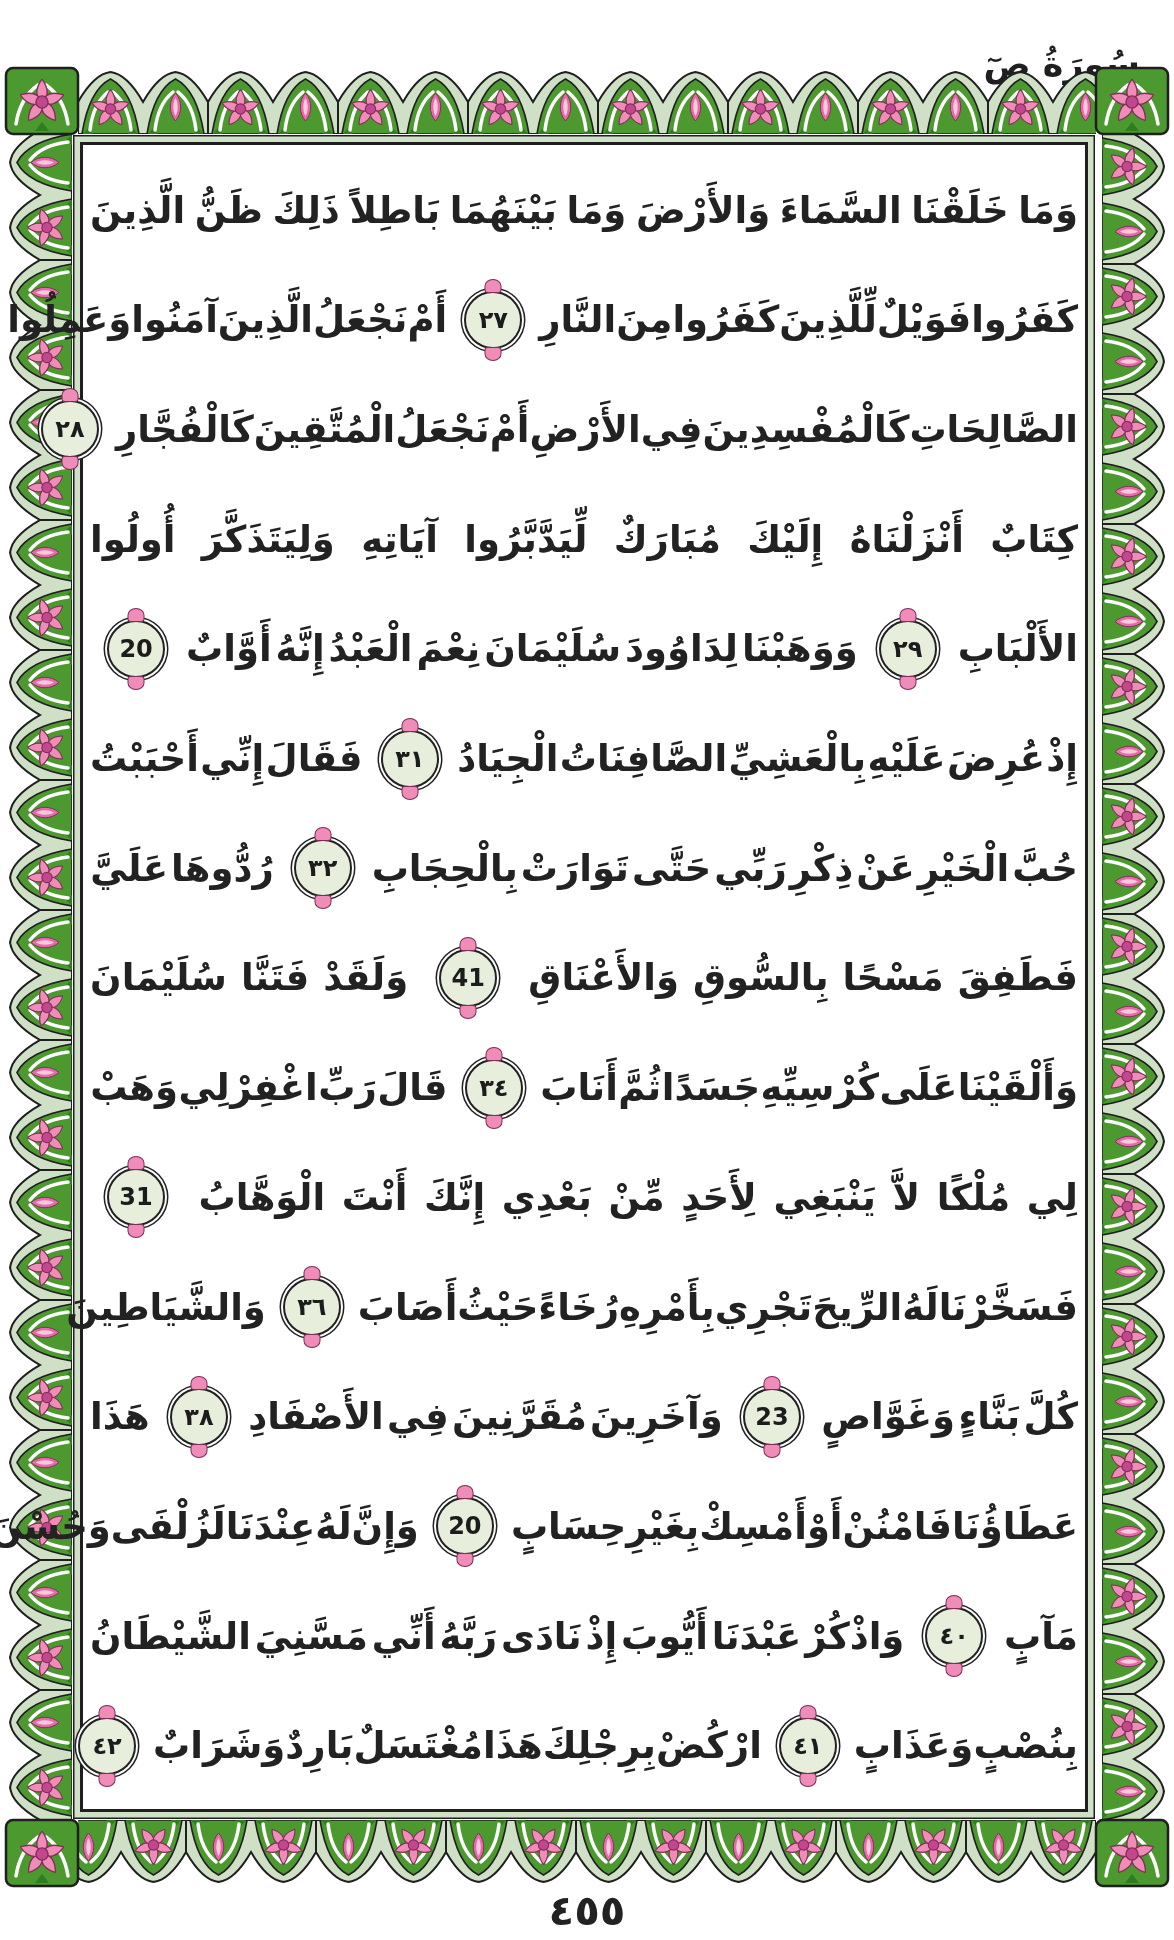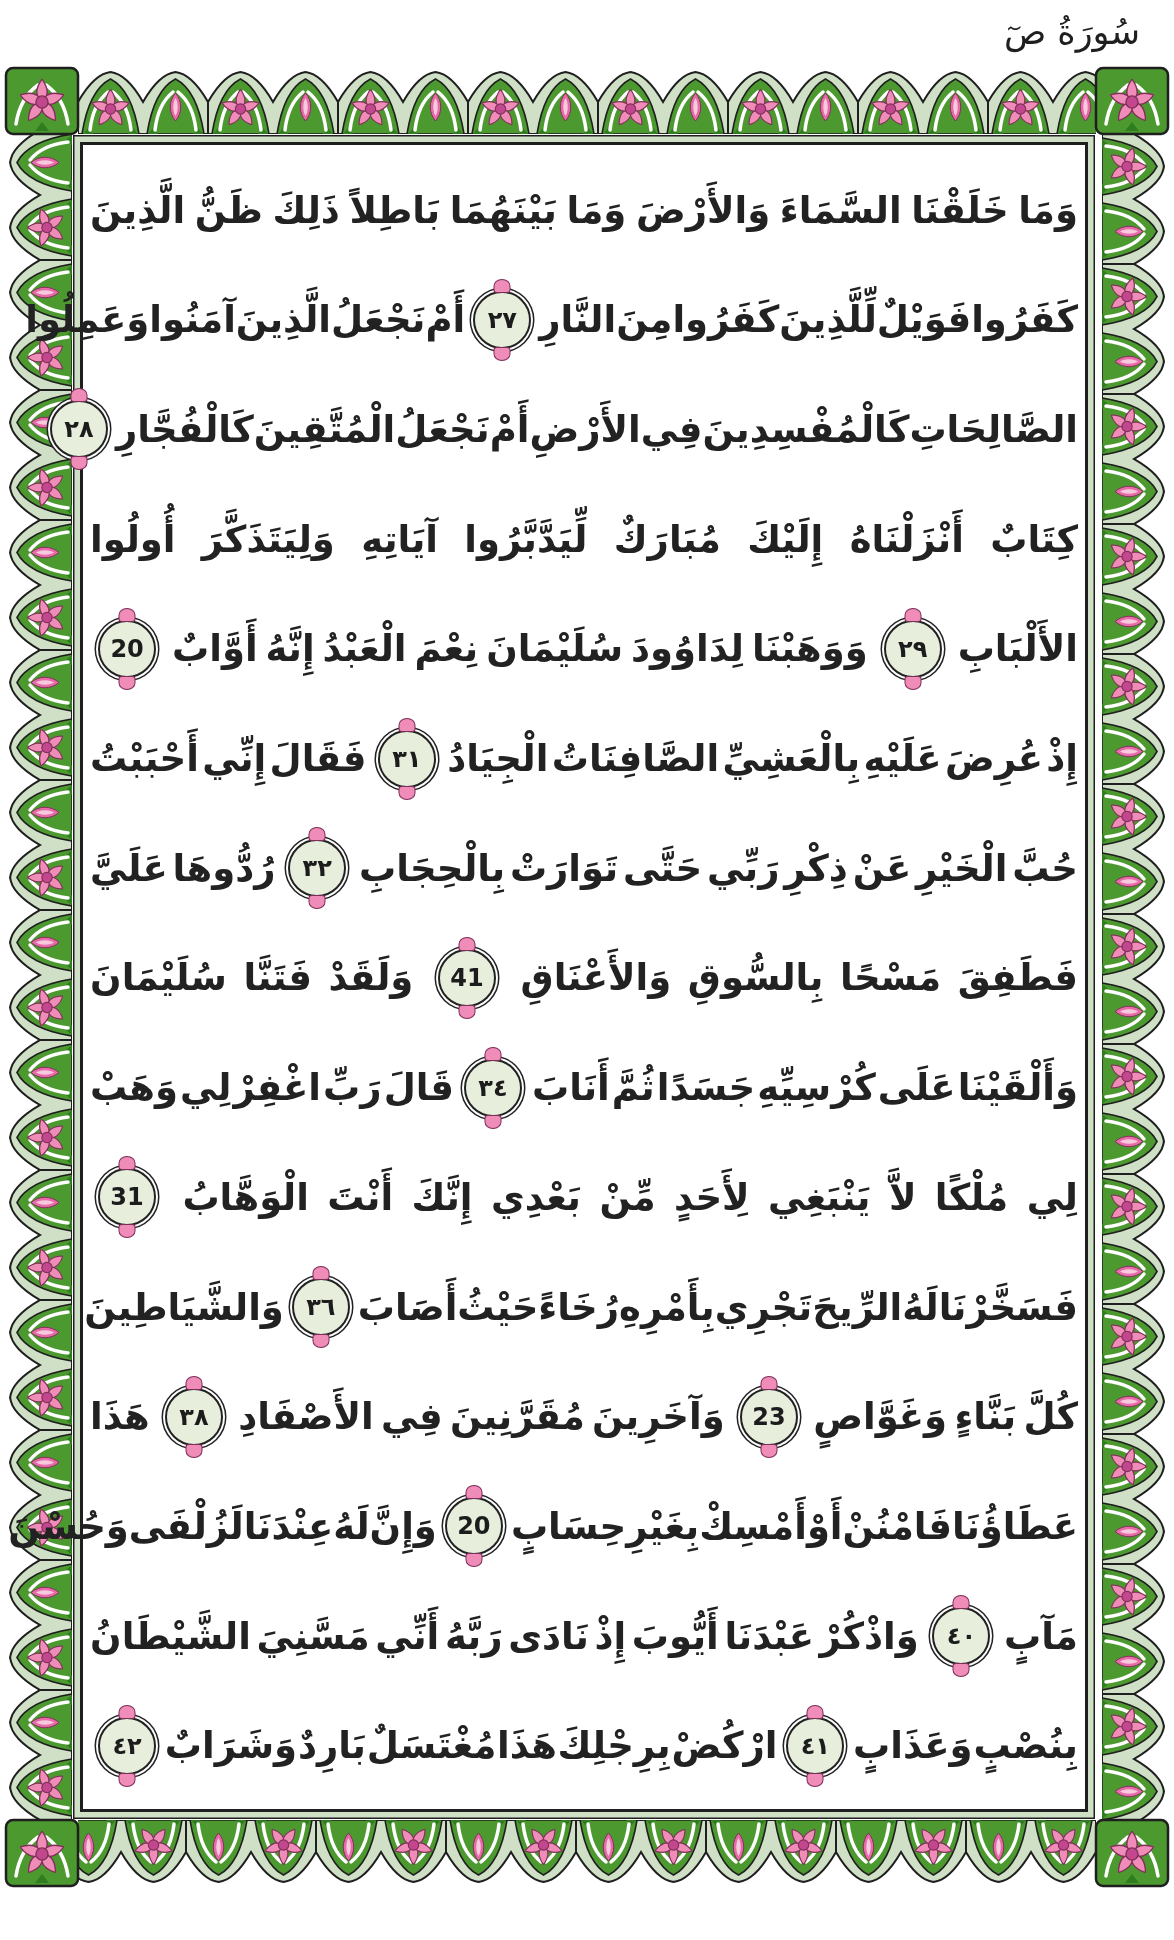--- a/index.html
+++ b/index.html
@@ -6,36 +6,36 @@
     --green:#4c9a2f; --green-dark:#2f7d1e; --sage:#cfe0c6;
     --pink:#f08cb8; --pink-deep:#c2478f; --ink:#1f1f1f; --marker-fill:#e7efdc;
   }
   html,body{margin:0;padding:0;background:#ffffff;}
   body{font-family:"DejaVu Sans",sans-serif;color:var(--ink);}
   .page{position:relative;width:1174px;height:1940px;margin:0 auto;background:#fff;overflow:hidden;}
 
   
   .header{position:absolute;top:4px;left:0;right:0;display:flex;direction:rtl;
           justify-content:space-between;align-items:flex-start;padding:0 34px;}
-  .header .htxt{font-size:35px;font-weight:normal;line-height:1.6;}
+  .header .htxt{font-size:35px;font-weight:bold;line-height:1.6;margin-top:32px;}
 
   
   .border-svg{position:absolute;inset:0;}
 
   
   .qbody{position:absolute;left:90px;top:158px;width:988px;height:1640px;
          display:flex;flex-direction:column;justify-content:space-between;direction:rtl;}
   .qline{display:flex;direction:rtl;justify-content:space-between;align-items:center;
          height:104px;font-size:37px;font-weight:bold;color:#222;}
   .word{white-space:nowrap;}
 
   
   .ayah{position:relative;flex:none;display:inline-flex;align-items:center;justify-content:center;
         width:54px;height:54px;border-radius:50%;background:var(--marker-fill);
-        border:2.5px solid #222;box-shadow:0 0 0 2px #fff,0 0 0 3.5px #222;margin:0 8px;}
+        border:2.5px solid #222;box-shadow:0 0 0 2px #fff,0 0 0 3.5px #222;margin:0 17px;}
   .ayah::before,.ayah::after{content:"";position:absolute;left:50%;transform:translateX(-50%);
         width:15px;height:12px;background:var(--pink);border:1px solid #7c2d58;}
   .ayah::before{top:-14px;border-radius:50% 50% 20% 20%;}
   .ayah::after{bottom:-14px;border-radius:20% 20% 50% 50%;}
   .ayah-num{font-size:24px;font-weight:bold;line-height:1;color:#1c1c1c;}
 
   
   .pagenum{position:absolute;left:0;right:0;top:1886px;text-align:center;
            font-size:42px;font-weight:bold;color:#222;}
 </style>
@@ -322,13 +322,14 @@
         <span class="word">هَذَا</span>
         <span class="word">مُغْتَسَلٌ</span>
         <span class="word">بَارِدٌ</span>
         <span class="word">وَشَرَابٌ</span>
         <span class="ayah">
           <span class="ayah-num">٤٢</span>
         </span>
       </div>
     </div>
 
+  <div class="pagenum">٤٥٥</div>
 </div>
 
 </body></html>

